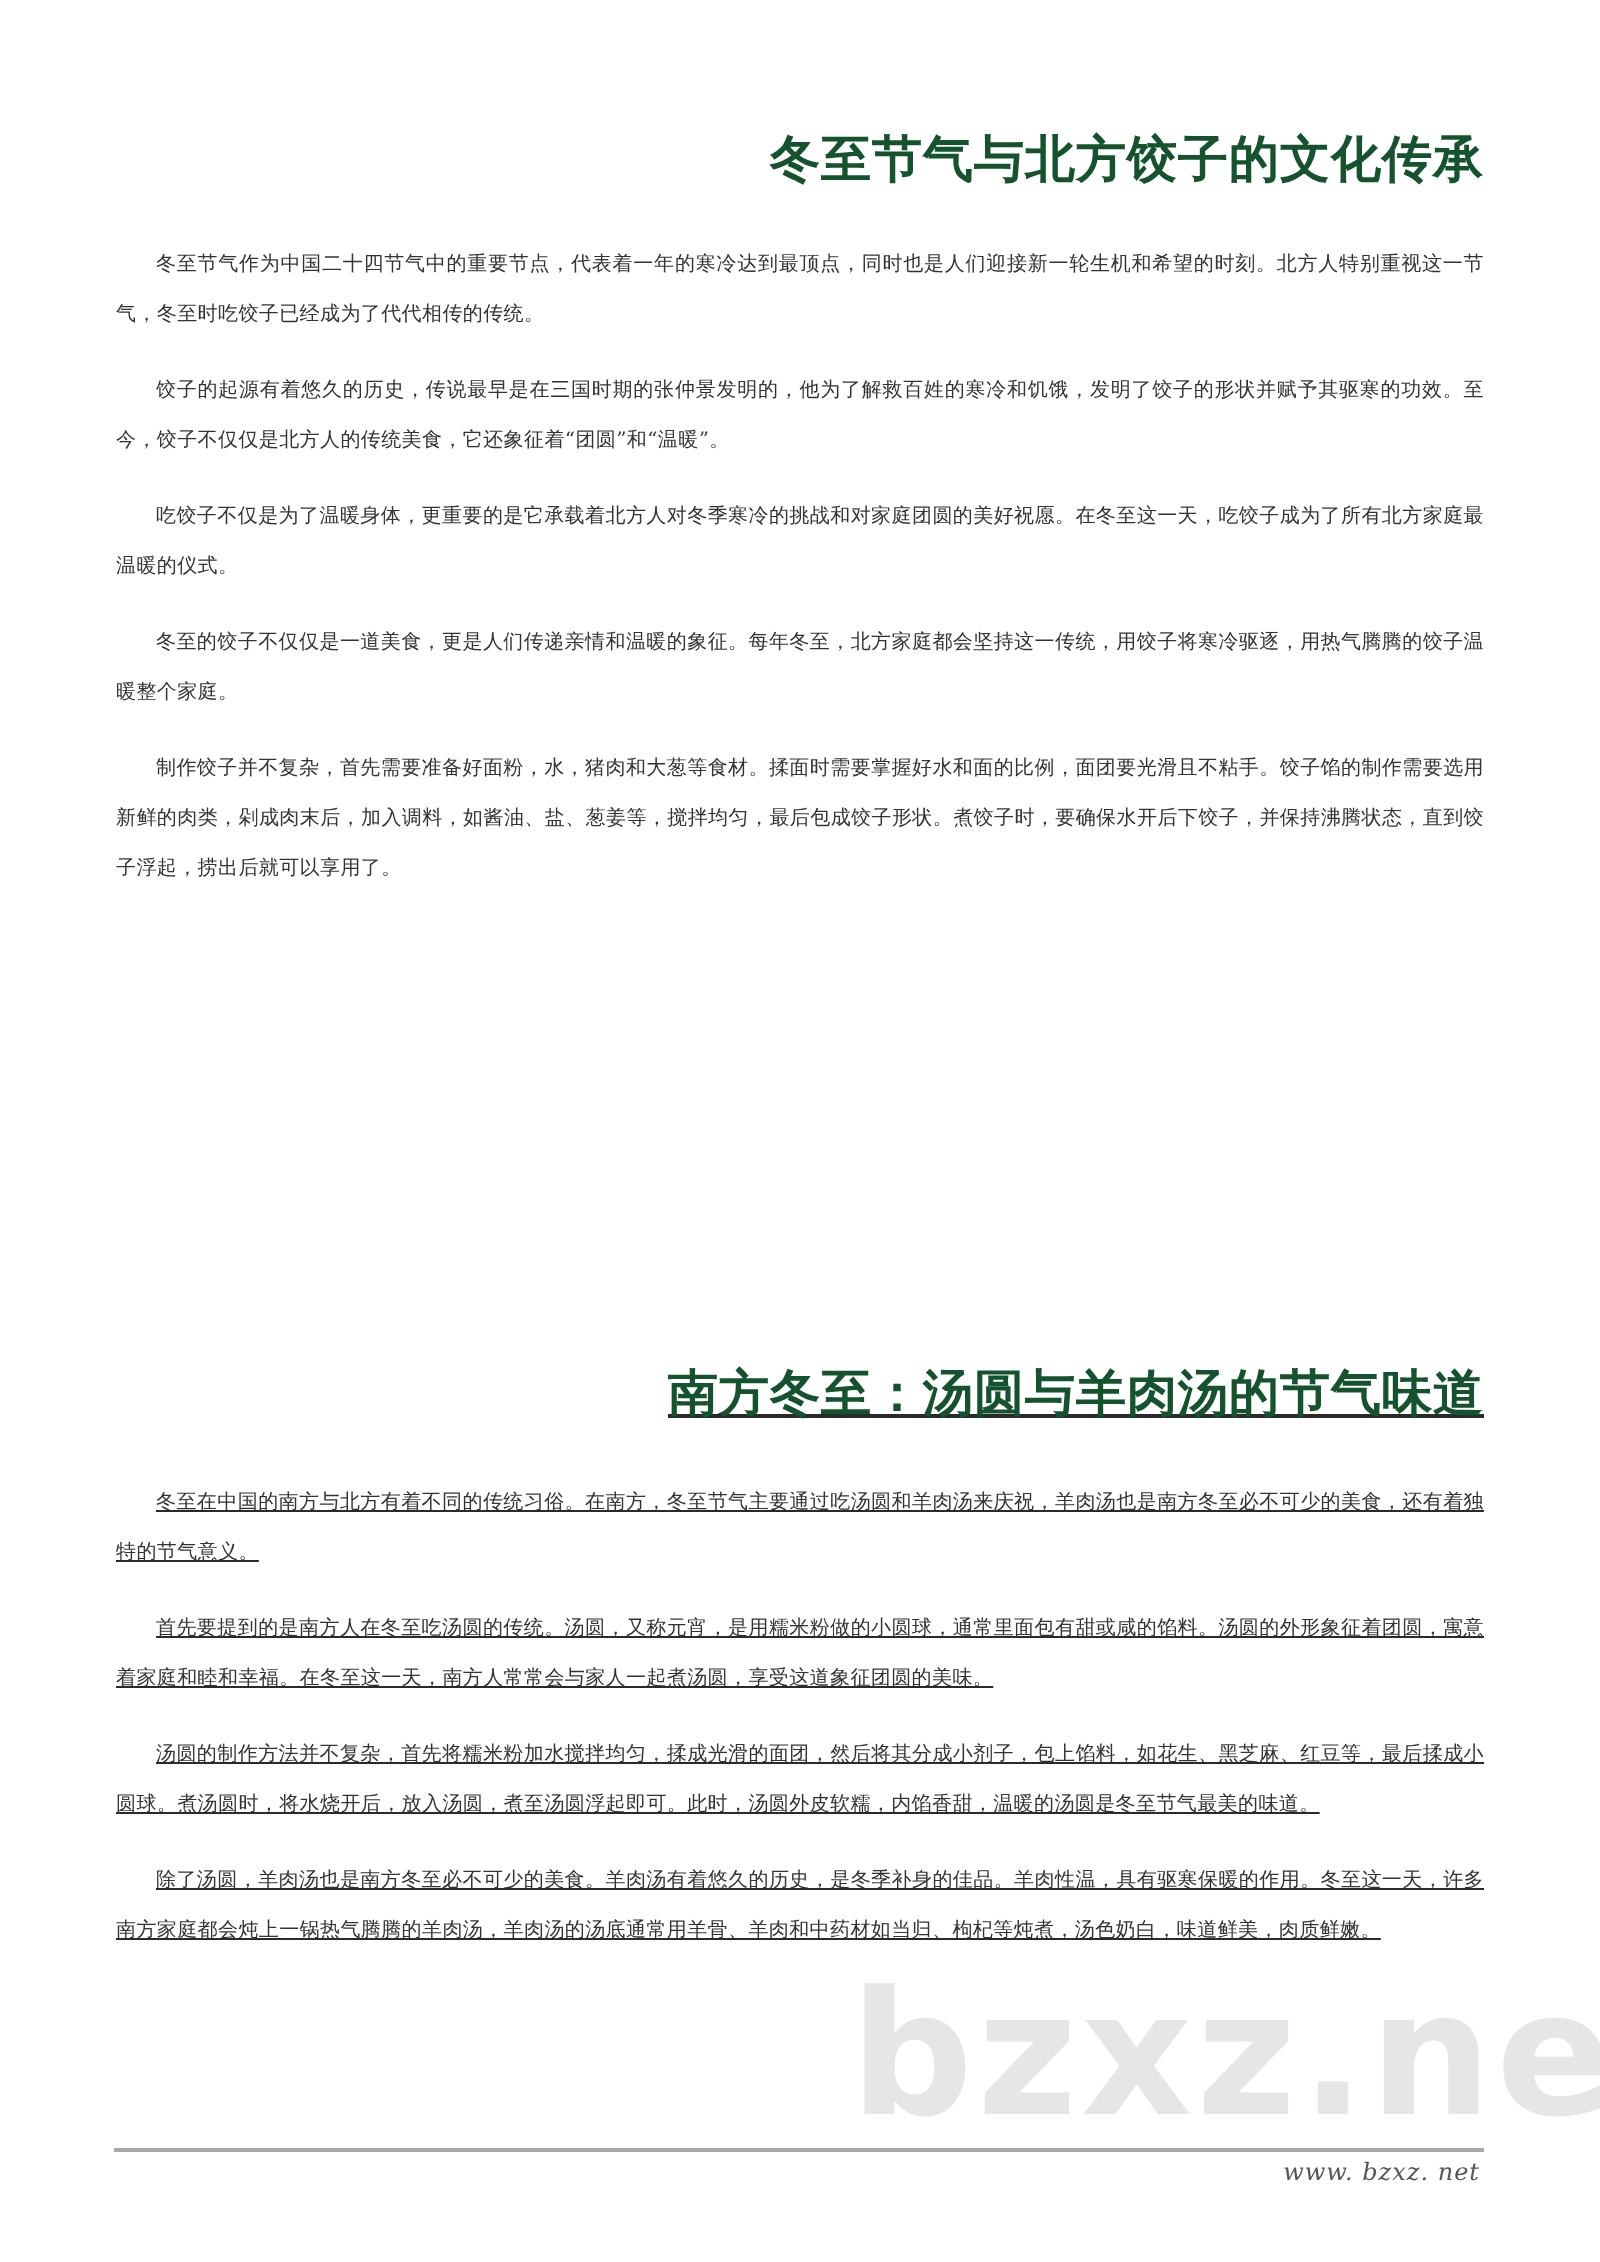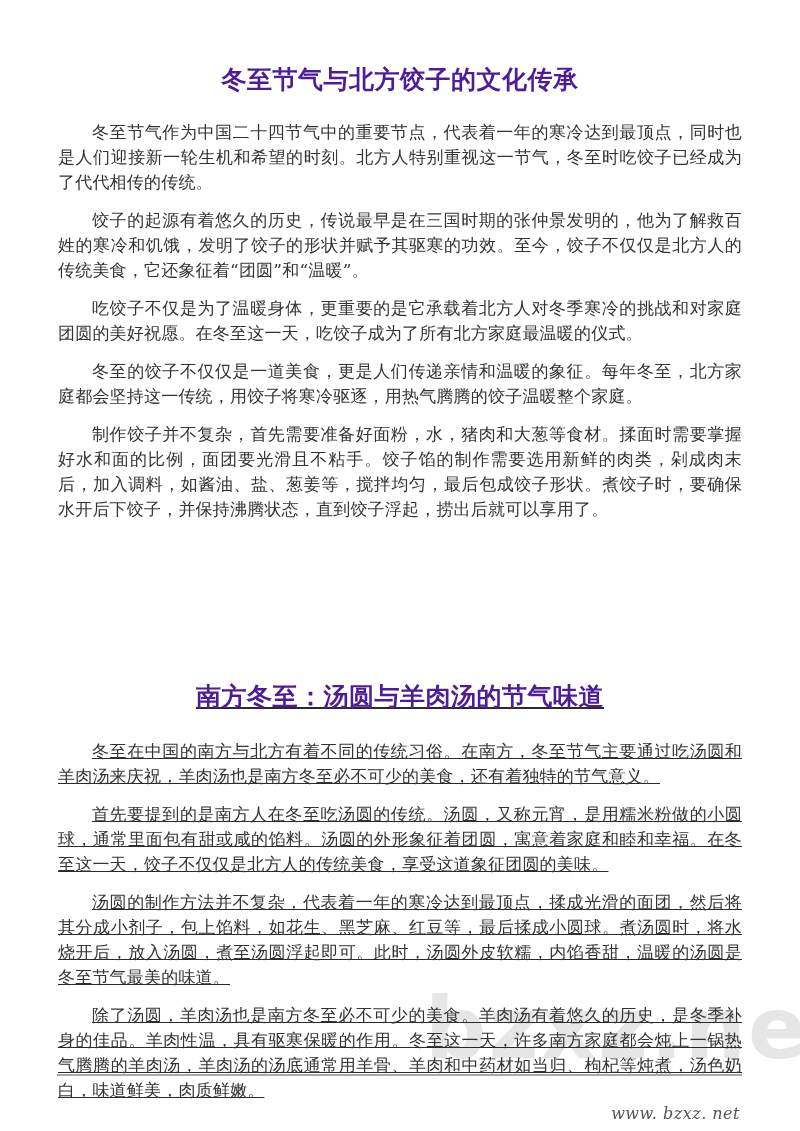--- a/index.html
+++ b/index.html
@@ -1,53 +1,53 @@
 <!DOCTYPE html>
 <html><head>
 <meta charset="utf-8">
 <style>
   html, body { margin:0; padding:0; background:#ffffff; }
   body { width:800px; height:1131px; position:relative; overflow:hidden;
          font-family:"DejaVu Serif","Liberation Serif",serif; color:#2a2a2a; }
   .page { position:absolute; left:0; top:0; width:800px; height:1131px; }
   .section { position:absolute; left:58px; width:684px; }
-  .title { text-align:center; font-family:"DejaVu Sans","Liberation Sans",sans-serif;
-           font-weight:bold; font-size:25px; color:#4c1d95; letter-spacing:0.5px; margin:0; }
-  .para { font-size:17px; line-height:25px; text-indent:2em; margin:0 0 13px 0;
+  .title { text-align:right; font-family:"DejaVu Sans","Liberation Sans",sans-serif;
+           font-weight:bold; font-size:25px; color:#14532d; letter-spacing:0.5px; margin:0; }
+  .para { font-size:10px; line-height:25px; text-indent:2em; margin:0 0 13px 0;
           text-align:justify; color:#333; letter-spacing:0.2px; }
   #sec1 { top:63px; }
   #sec1 .title { margin-bottom:24px; }
   #sec2 { top:680px;text-decoration:underline; }
   #sec2 .title { margin-bottom:26px; }
   .watermark { position:absolute; left:425px; top:985px; font-family:"DejaVu Sans","Liberation Sans",sans-serif;
                font-weight:bold; font-size:86px; color:#e6e6e6; letter-spacing:2px; z-index:0; line-height:1; }
   .section { z-index:1; }
   .footer-rule { position:absolute; left:57px; top:1074px; width:685px; height:2px; background:#a8a8a8; }
   .footer-url { position:absolute; right:60px; top:1079px; font-family:"DejaVu Serif","Liberation Serif",serif;
-                font-style:italic; font-size:16px; color:#555; letter-spacing:0.5px;margin-top:25px; }
+                font-style:italic; font-size:12px; color:#555; letter-spacing:0.5px; }
 </style>
 </head>
 <body>
 
 <div class="page">
 
   <div class="watermark">bzxz.net</div>
 
   <div class="section" id="sec1">
     <h1 class="title">冬至节气与北方饺子的文化传承</h1>
     <p class="para">冬至节气作为中国二十四节气中的重要节点，代表着一年的寒冷达到最顶点，同时也是人们迎接新一轮生机和希望的时刻。北方人特别重视这一节气，冬至时吃饺子已经成为了代代相传的传统。</p>
     <p class="para">饺子的起源有着悠久的历史，传说最早是在三国时期的张仲景发明的，他为了解救百姓的寒冷和饥饿，发明了饺子的形状并赋予其驱寒的功效。至今，饺子不仅仅是北方人的传统美食，它还象征着“团圆”和“温暖”。</p>
     <p class="para">吃饺子不仅是为了温暖身体，更重要的是它承载着北方人对冬季寒冷的挑战和对家庭团圆的美好祝愿。在冬至这一天，吃饺子成为了所有北方家庭最温暖的仪式。</p>
     <p class="para">冬至的饺子不仅仅是一道美食，更是人们传递亲情和温暖的象征。每年冬至，北方家庭都会坚持这一传统，用饺子将寒冷驱逐，用热气腾腾的饺子温暖整个家庭。</p>
     <p class="para">制作饺子并不复杂，首先需要准备好面粉，水，猪肉和大葱等食材。揉面时需要掌握好水和面的比例，面团要光滑且不粘手。饺子馅的制作需要选用新鲜的肉类，剁成肉末后，加入调料，如酱油、盐、葱姜等，搅拌均匀，最后包成饺子形状。煮饺子时，要确保水开后下饺子，并保持沸腾状态，直到饺子浮起，捞出后就可以享用了。</p>
   </div>
 
   <div class="section" id="sec2">
     <h1 class="title">南方冬至：汤圆与羊肉汤的节气味道</h1>
     <p class="para">冬至在中国的南方与北方有着不同的传统习俗。在南方，冬至节气主要通过吃汤圆和羊肉汤来庆祝，羊肉汤也是南方冬至必不可少的美食，还有着独特的节气意义。</p>
-    <p class="para">首先要提到的是南方人在冬至吃汤圆的传统。汤圆，又称元宵，是用糯米粉做的小圆球，通常里面包有甜或咸的馅料。汤圆的外形象征着团圆，寓意着家庭和睦和幸福。在冬至这一天，饺子不仅仅是北方人的传统美食，享受这道象征团圆的美味。</p>
-    <p class="para">汤圆的制作方法并不复杂，代表着一年的寒冷达到最顶点，揉成光滑的面团，然后将其分成小剂子，包上馅料，如花生、黑芝麻、红豆等，最后揉成小圆球。煮汤圆时，将水烧开后，放入汤圆，煮至汤圆浮起即可。此时，汤圆外皮软糯，内馅香甜，温暖的汤圆是冬至节气最美的味道。</p>
+    <p class="para">首先要提到的是南方人在冬至吃汤圆的传统。汤圆，又称元宵，是用糯米粉做的小圆球，通常里面包有甜或咸的馅料。汤圆的外形象征着团圆，寓意着家庭和睦和幸福。在冬至这一天，南方人常常会与家人一起煮汤圆，享受这道象征团圆的美味。</p>
+    <p class="para">汤圆的制作方法并不复杂，首先将糯米粉加水搅拌均匀，揉成光滑的面团，然后将其分成小剂子，包上馅料，如花生、黑芝麻、红豆等，最后揉成小圆球。煮汤圆时，将水烧开后，放入汤圆，煮至汤圆浮起即可。此时，汤圆外皮软糯，内馅香甜，温暖的汤圆是冬至节气最美的味道。</p>
     <p class="para">除了汤圆，羊肉汤也是南方冬至必不可少的美食。羊肉汤有着悠久的历史，是冬季补身的佳品。羊肉性温，具有驱寒保暖的作用。冬至这一天，许多南方家庭都会炖上一锅热气腾腾的羊肉汤，羊肉汤的汤底通常用羊骨、羊肉和中药材如当归、枸杞等炖煮，汤色奶白，味道鲜美，肉质鲜嫩。</p>
   </div>
 
   <div class="footer-rule"></div>
   <div class="footer-url">www. bzxz. net</div>
 </div>
 
 </body></html>

